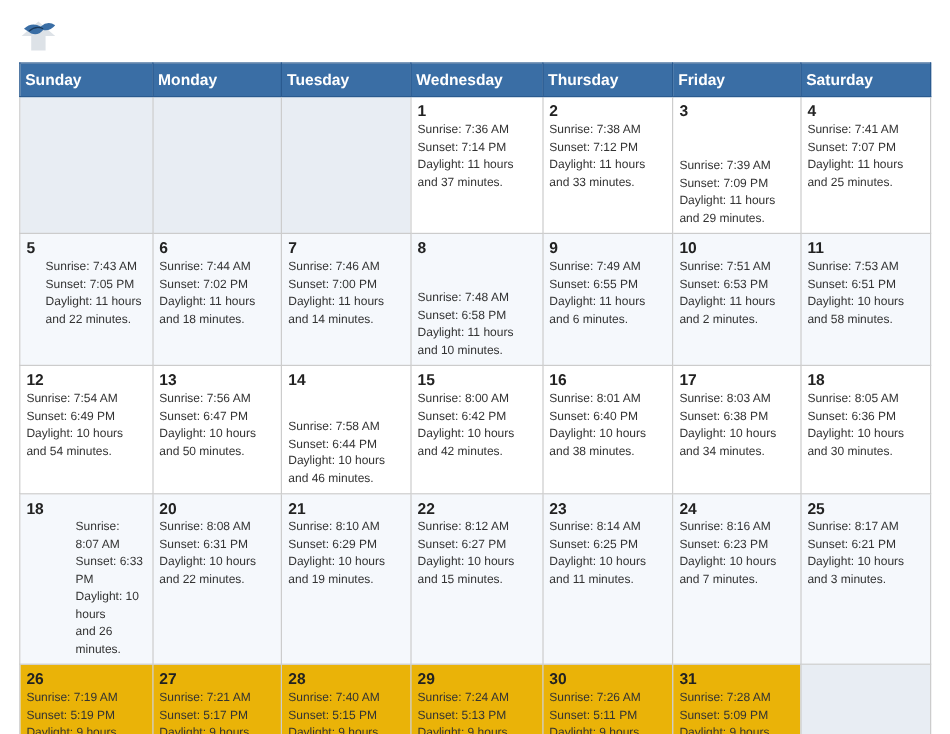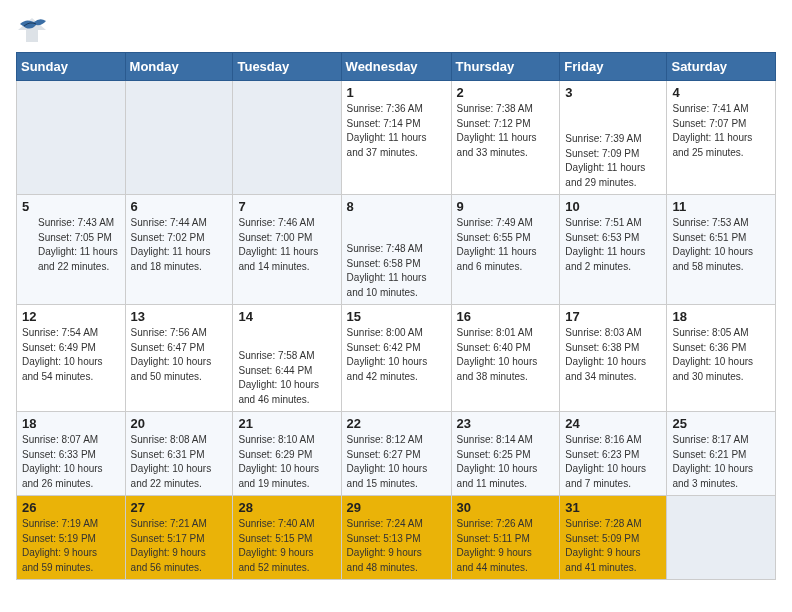--- a/index.html
+++ b/index.html
@@ -247,21 +247,21 @@
           <span class="day-num">18</span>
           <div class="day-info" style="white-space: pre-line;">Sunrise: 8:05 AM
 Sunset: 6:36 PM
 Daylight: 10 hours
 and 30 minutes.</div>
         </td>
       </tr>
       <tr>
         <td>
           <span class="day-num">18</span>
-          <div class="day-info" style="white-space: pre-line;">Sunrise: 8:07 AM
+          <div class="day-info" style="white-space: pre-line; margin-left: 41px;">Sunrise: 8:07 AM
 Sunset: 6:33 PM
 Daylight: 10 hours
 and 26 minutes.</div>
         </td>
         <td>
           <span class="day-num">20</span>
           <div class="day-info" style="white-space: pre-line;">Sunrise: 8:08 AM
 Sunset: 6:31 PM
 Daylight: 10 hours
 and 22 minutes.</div>

